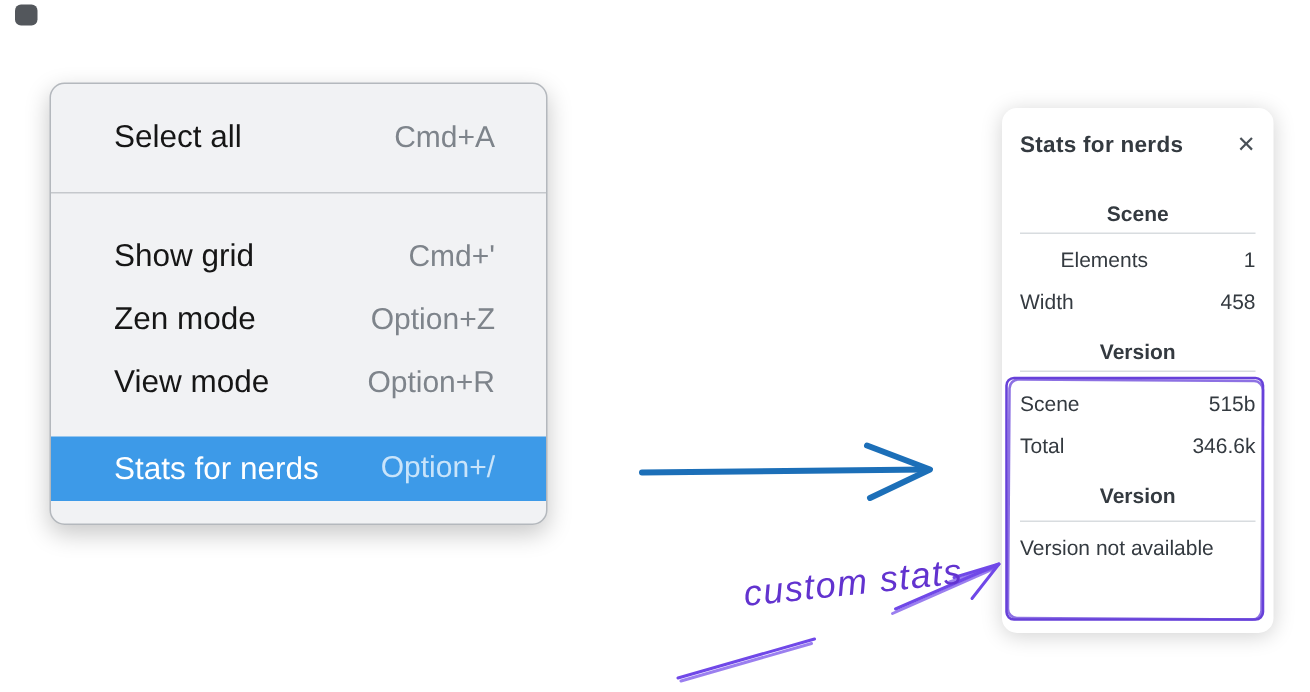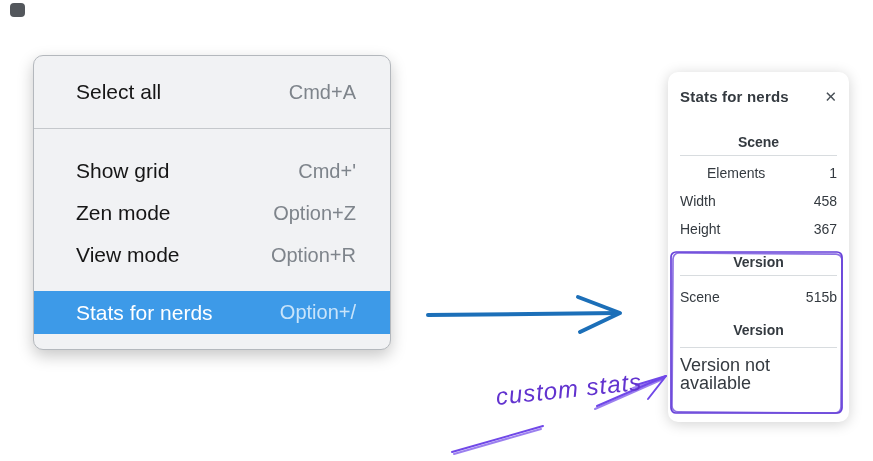--- a/index.html
+++ b/index.html
@@ -10,21 +10,21 @@
   }
 
   
   .corner-fragment {
     position:absolute; left:10px; top:3px; width:15px; height:14px;
     background:#53575c; border-radius:4px;
   }
 
   
   .context-menu {
-    position:absolute; left:33px; top:55px; width:358px; height:295px;
+    position:absolute; left:33px; top:55px; width:332px; height:295px;
     background:#f1f2f4; border:1px solid #b4b8bd; border-radius:10px;
     box-shadow:0 6px 16px rgba(0,0,0,0.22);
     box-sizing:border-box; overflow:hidden;
   }
   .menu-row {
     position:absolute; left:0; right:0;
     display:flex; justify-content:space-between; align-items:center;
     padding:0 34px 0 42px; box-sizing:border-box;
   }
   .menu-label   { font-size:21px; color:#161616; }
@@ -57,21 +57,21 @@
   .h-version { margin-top:15px; }
   .sep-line  { height:1px; background:#d8dcdf; margin-top:4px; }
   .sep-version { margin-top:8px; }
   .stat-row {
     display:flex; justify-content:space-between;
     font-size:14px; height:18px; line-height:18px;
   }
   .r1 { margin-top:8px;margin-left:27px; }
   .rn { margin-top:10px; }
   .storage-r1 { margin-top:12px; }
-  .version-note { margin-top:8px; font-size:18px; height:18px; line-height:18px; }
+  .version-note { margin-top:8px; font-size:14px; height:18px; line-height:18px; }
 
   
   .purple-rect  { position:absolute; left:660px; top:243px; pointer-events:none; }
   .purple-arrow { position:absolute; left:430px; top:355px; pointer-events:none; }
   .custom-stats-label {
     position:absolute; left:496px; top:383px;
     font-size:24px; font-style:italic; letter-spacing:1px;
     color:#6233cf; transform:rotate(-6deg); transform-origin:left center;
     white-space:nowrap;
   }
@@ -128,31 +128,31 @@
   <div class="sep-line"></div>
 
   <div class="stat-row r1">
     <span>Elements</span>
     <span>1</span>
   </div>
   <div class="stat-row rn">
     <span>Width</span>
     <span>458</span>
   </div>
-  <div class="stat-row rn">
-    <span>Height</span>
-    <span>367</span>
-  </div>
 
   <div class="section-heading h-storage">Version</div>
   <div class="sep-line"></div>
 
   <div class="stat-row storage-r1">
     <span>Scene</span>
     <span>515b</span>
+  </div>
+  <div class="stat-row rn">
+    <span>Total</span>
+    <span>346.6k</span>
   </div>
 
   <div class="section-heading h-version">Version</div>
   <div class="sep-line sep-version"></div>
   <div class="version-note">Version not available</div>
 </div>
 
 <svg class="purple-rect" width="195" height="180" viewBox="0 0 195 180">
   <g fill="none" stroke="#6741d9" stroke-width="1.7" stroke-linecap="round" stroke-linejoin="round">
     <rect x="11" y="9" width="171" height="161" rx="5"></rect>

